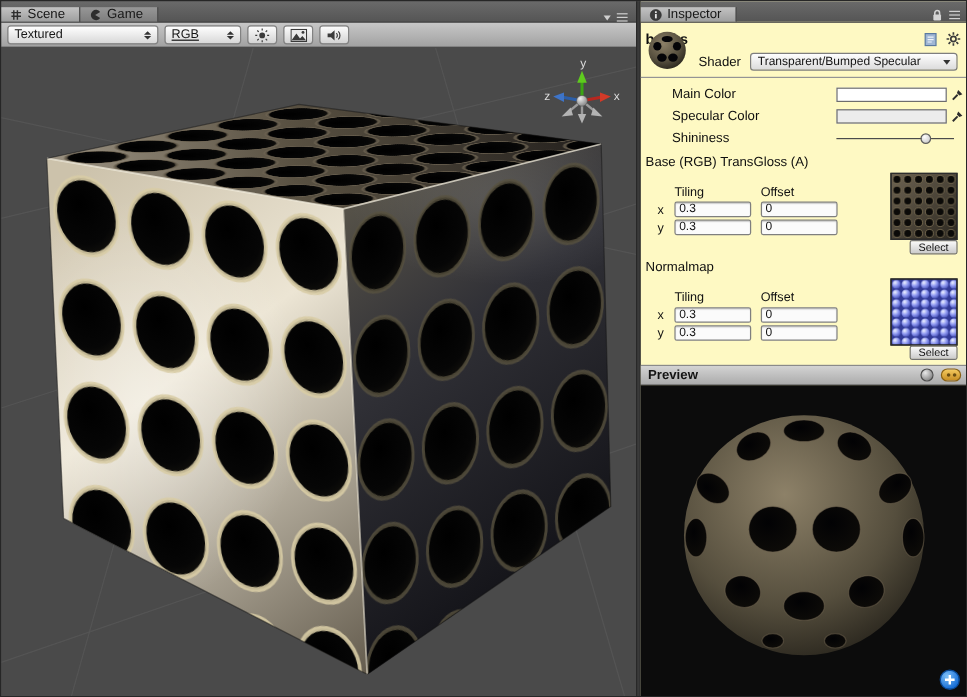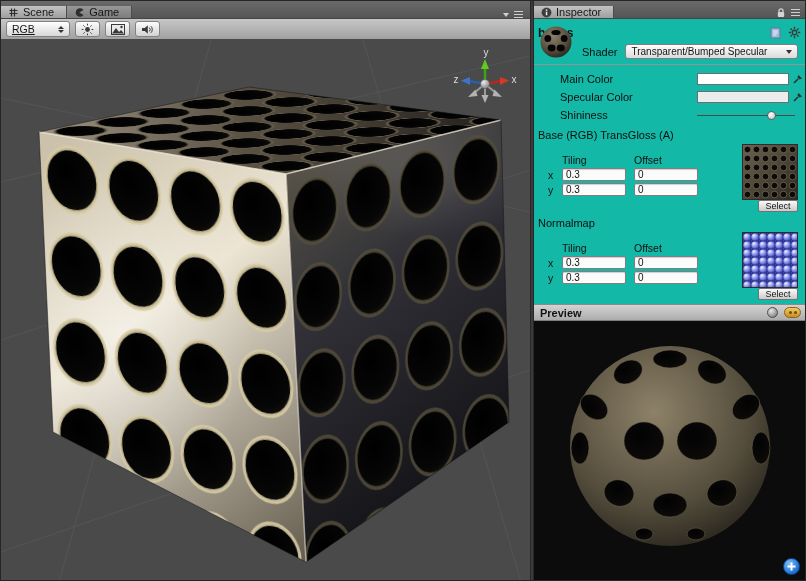--- a/index.html
+++ b/index.html
@@ -28,21 +28,21 @@
   .tb-btn { width:25px; height:16px; display:flex; align-items:center; justify-content:center; background:linear-gradient(#fdfdfd,#d3d3d3); border:1px solid #828282; border-radius:3px; }
   .searchbox { flex:1; height:14px; margin:0 3px 0 7px; background:#fff; border:1px solid #8b8b8b; border-radius:8px; display:flex; align-items:center; gap:3px; padding:0 6px; }
   .searchbox input { flex:1; min-width:0; border:none; outline:none; background:transparent; font-size:10.5px; color:#8f8f8f; font-family:inherit; }
   .viewport { flex:1; position:relative; background:#4a4a4a; overflow:hidden; }
   .gizmo { position:absolute; top:4px; right:10px; }
 
   
   .divider { position:absolute; left:529px; top:0; width:4px; height:581px; background:#3a3a3a; border-left:1px solid #282828; border-right:1px solid #282828; }
 
   
-  .inspector { position:absolute; left:533px; top:0; width:273px; height:581px; background:#14b8a6; display:flex; flex-direction:column; }
+  .inspector { position:absolute; left:533px; top:0; width:273px; height:581px; background:#fef9c3; display:flex; flex-direction:column; }
   .mat-header { flex:none; height:46px; border-bottom:1px solid #949494; position:relative; padding:5px 4px 0 4px; }
   .mat-ball { position:absolute; left:5px; top:6px; width:34px; height:34px; line-height:0; }
   .mat-name { margin-top:2px; font-size:12px; font-weight:bold; color:#0f0f0f; }
   .shader-row { margin-left:44px; margin-top:4px; display:flex; align-items:center; gap:8px; padding-right:5px; }
   .shader-label { font-size:11px; color:#0f0f0f; }
   .shader-dd { flex:1; height:15px; background:linear-gradient(#fefefe,#dbdbdb); border:1px solid #7e7e7e; border-radius:3px; display:flex; align-items:center; font-size:10px; color:#141414; padding:0 5px; gap:4px; }
   .shader-dd .txt { flex:1; white-space:nowrap; overflow:hidden; }
   .hdr-icons { position:absolute; right:6px; top:7px; display:flex; gap:7px; align-items:center; line-height:0; }
   .props { flex:none; padding:5px 4px 4px 4px; }
   .prop-row { height:18px; display:flex; align-items:center;padding-left:22px; }
@@ -96,20 +96,27 @@
         <span class="tri-down"></span>
         <span class="hamburger">
             <i></i>
             <i></i>
             <i></i>
           </span>
       </div>
     </div>
 
     <div class="toolbar">
+      <div class="dd dd-draw">
+        <span class="label">Textured</span>
+        <span class="updown">
+            <span class="u"></span>
+            <span class="d"></span>
+          </span>
+      </div>
       <div class="dd dd-rgb">
         <span class="label">RGB</span>
         <span class="updown">
             <span class="u"></span>
             <span class="d"></span>
           </span>
       </div>
       <div class="tb-btn">
         <svg width="13" height="13">
           <circle cx="6.5" cy="6.5" r="2.4" fill="#3a3a3a"></circle>

